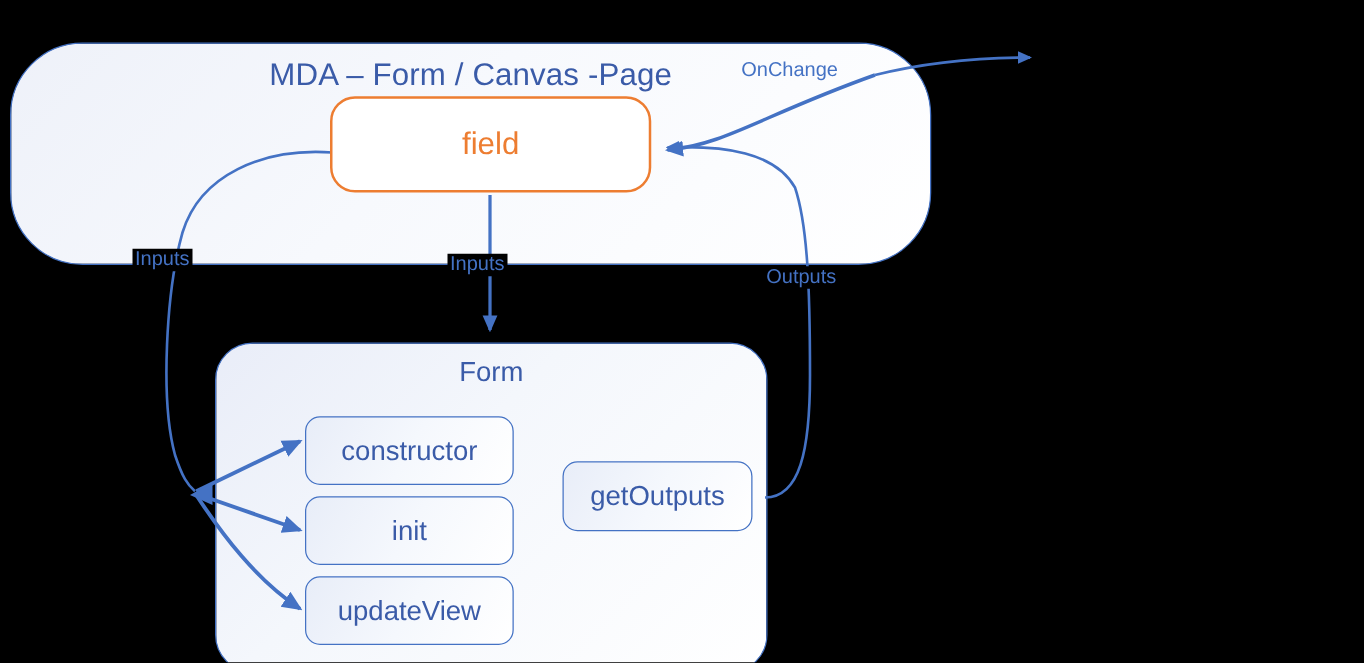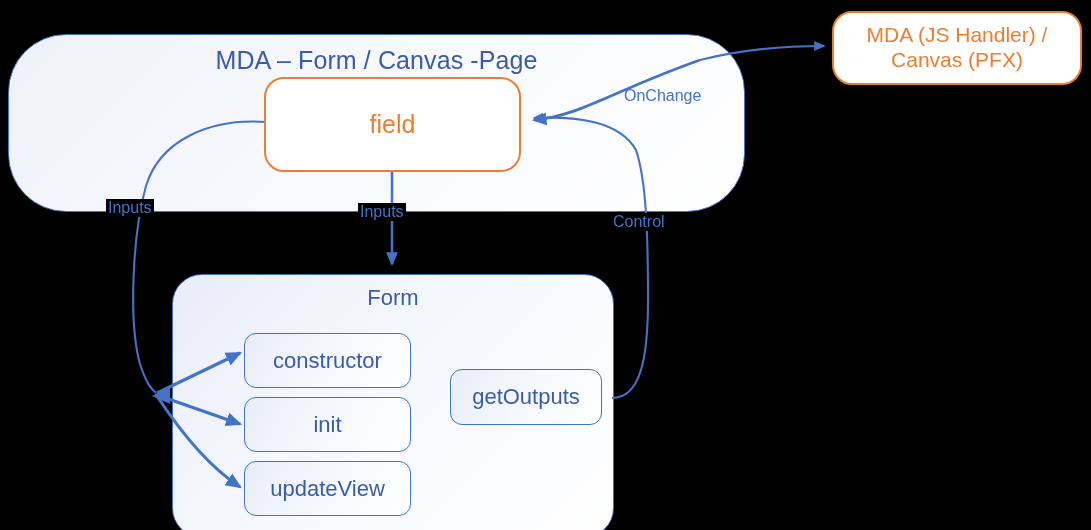--- a/index.html
+++ b/index.html
@@ -51,21 +51,21 @@
     letter-spacing: 0.1px;
     white-space: nowrap;
   }
 
   
   .field-box {
     position: absolute;
     left: 264px;
     top: 77px;
     width: 257px;
-    height: 95px;
+    height: 77px;
     border: 2.2px solid #ED7D31;
     border-radius: 20px;
     background: #ffffff;
     box-sizing: border-box;
     z-index: 6;
     display: flex;
     align-items: center;
     justify-content: center;
   }
   .field-label {
@@ -149,21 +149,21 @@
     color: #4472C4;
     font-size: 16px;
     white-space: nowrap;
     z-index: 7;
     background: #000000;
     padding: 0 2px;
   }
   .lbl-inputs   { left: 106px; top: 199px; }
   .lbl-control  { left: 358px; top: 203px; }
   .lbl-outputs  { left: 611px; top: 213px; }
-  .lbl-onchange { left: 622px; top: 48px; background: transparent; margin-top: 39px; }
+  .lbl-onchange { left: 591px; top: 48px; background: transparent; }
 </style>
 </head>
 <body>
 
 <div id="canvas">
 
   <svg id="edges" viewBox="0 0 1091 530">
     <defs>
       <marker id="arrow-blue" viewBox="0 0 10 10" refX="8.6" refY="5" markerWidth="5.2" markerHeight="5.2" orient="auto-start-reverse">
         <path d="M 0 0.6 L 10 5 L 0 9.4 z" fill="#4472C4"></path>
@@ -187,40 +187,36 @@
   </svg>
 
   <div class="mda-container">
     <div class="mda-title">MDA – Form / Canvas -Page</div>
   </div>
 
   <div class="field-box">
     <span class="field-label">field</span>
   </div>
 
-  <div class="handler-box">
-    <span class="handler-line">MDA (JS Handler) /</span>
-    <span class="handler-line">Canvas (PFX)</span>
-  </div>
 
   <div class="pcf-container">
     <div class="pcf-title">Form</div>
   </div>
 
   <div class="method-box m-constructor">
     <span class="method-label">constructor</span>
   </div>
   <div class="method-box m-init">
     <span class="method-label">init</span>
   </div>
   <div class="method-box m-updateview">
     <span class="method-label">updateView</span>
   </div>
   <div class="method-box m-getoutputs">
     <span class="method-label">getOutputs</span>
   </div>
 
   <div class="edge-label lbl-inputs">Inputs</div>
   <div class="edge-label lbl-control">Inputs</div>
-  <div class="edge-label lbl-outputs">Control</div>
+  <div class="edge-label lbl-outputs">Outputs</div>
   <div class="edge-label lbl-onchange">OnChange</div>
 
 </div>
 
 </body></html>

